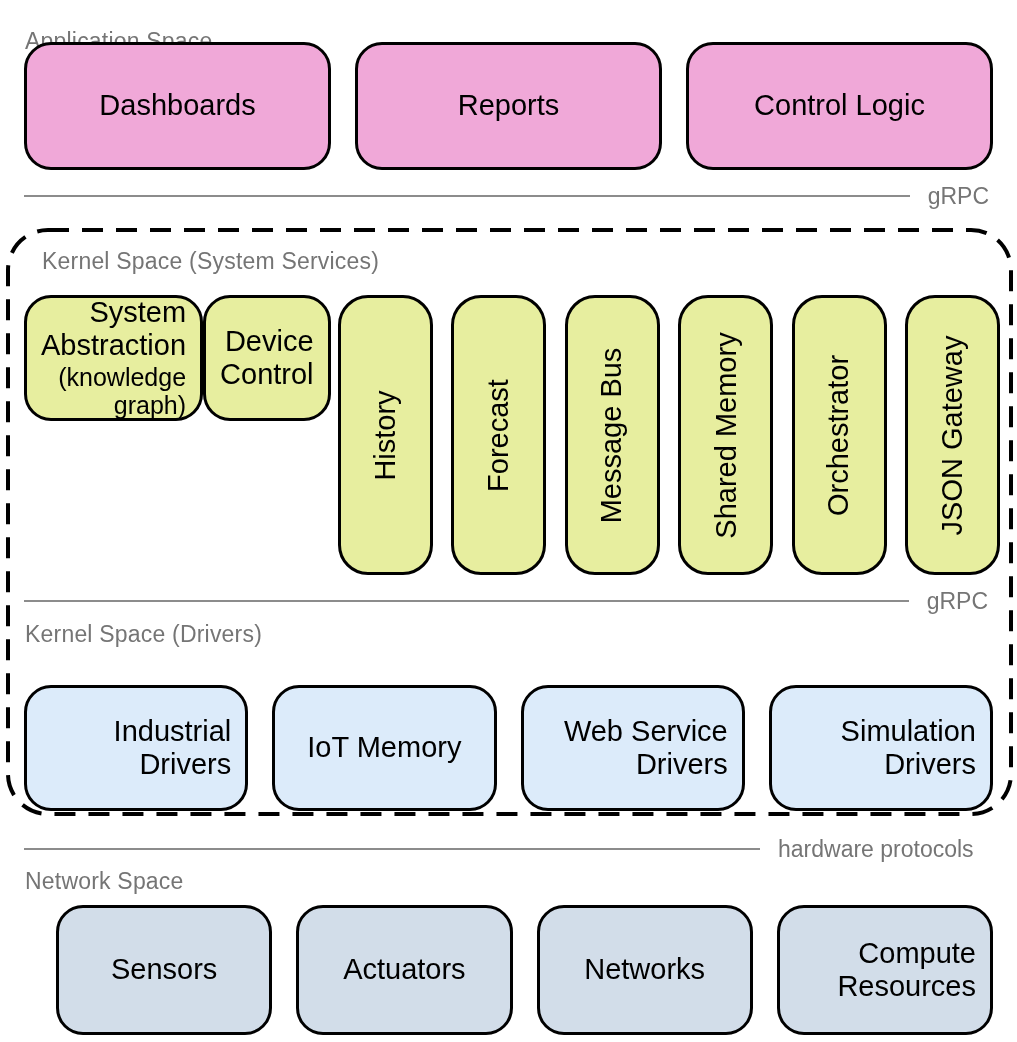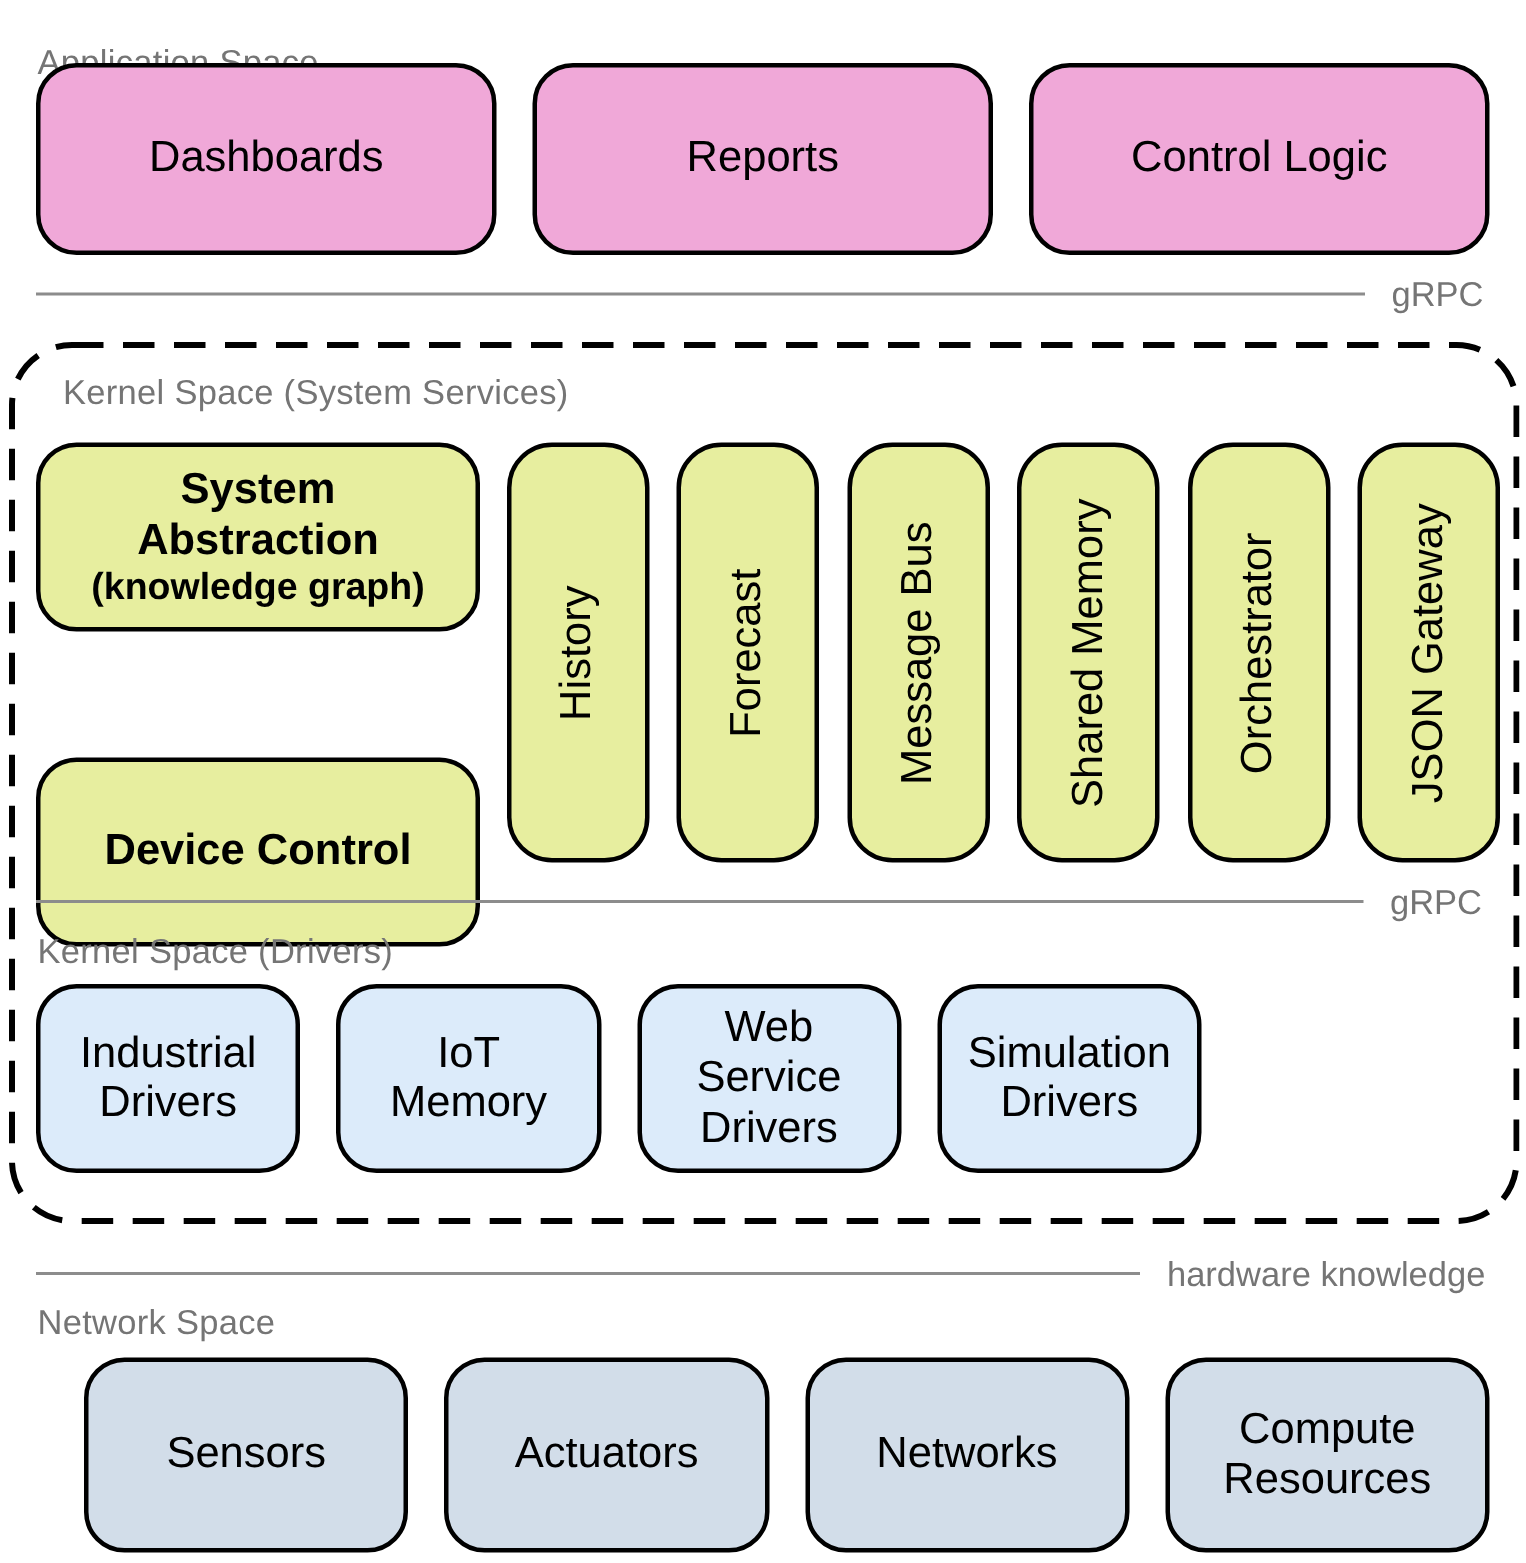--- a/index.html
+++ b/index.html
@@ -23,21 +23,21 @@
     color:var(--label-gray);
     font-size:23px;
     letter-spacing:0.2px;
     white-space:nowrap;
   }
   .box{
     background:var(--app-box);
     border:3.5px solid var(--border-black);
     border-radius:27px;
     display:flex;align-items:center;justify-content:center;
-    text-align:center;
+    text-align:right;
     font-size:29px;color:#000;
     line-height:1.15;
     padding:6px 14px;
   }
   .row{
     position:absolute;left:24px;width:969px;
     display:flex;gap:24px;
   }
   .row .box{flex:1;}
   .rule-row{
@@ -53,21 +53,21 @@
   .dashed-box{
     position:absolute;left:6px;top:228px;width:1007px;height:588px;
   }
   .dashed-box > svg{position:absolute;left:0;top:0;}
   .services-row{
     position:absolute;left:18px;top:67px;width:976px;height:280px;
     display:flex;
   }
   .left-col{
     width:296px;height:336px;
-    display:flex;flex-direction:column;justify-content:space-between;font-weight:bold;
+    display:flex;flex-direction:row;justify-content:space-between;
   }
   .left-col .box{height:126px;flex-direction:column;}
   .box .sub{font-size:25px;}
   .vcol-wrap{
     flex:1;margin-left:18px;height:280px;
     display:flex;justify-content:space-between;
   }
   .vbox{
     width:95px;height:280px;
     background:var(--service-box);
@@ -138,31 +138,31 @@
     </div>
   </div>
 
   <div class="rule-row" style="left:18px;top:359px;width:964px;height:28px;">
     <div class="rule"></div>
     <div class="rule-label">gRPC</div>
   </div>
 
   <div class="section-label" style="left:19px;top:393px;">Kernel Space (Drivers)</div>
 
-  <div class="row" style="left:18px;top:428px;width:777px;height:126px;">
+  <div class="row" style="left:18px;top:457px;width:969px;height:126px;">
     <div class="box dbox">Industrial Drivers</div>
     <div class="box dbox">IoT Memory</div>
     <div class="box dbox">Web Service Drivers</div>
     <div class="box dbox">Simulation Drivers</div>
   </div>
 </div>
 
 <div class="rule-row" style="left:24px;top:835px;width:969px;height:28px;">
   <div class="rule" style="max-width:736px;"></div>
-  <div class="rule-label">hardware knowledge</div>
+  <div class="rule-label">hardware protocols</div>
 </div>
 
 <div class="section-label" style="left:25px;top:868px;">Network Space</div>
 
 <div class="row" style="top:905px;height:130px;padding-left:32px;">
   <div class="box nbox">Sensors</div>
   <div class="box nbox">Actuators</div>
   <div class="box nbox">Networks</div>
   <div class="box nbox">Compute Resources</div>
 </div>

